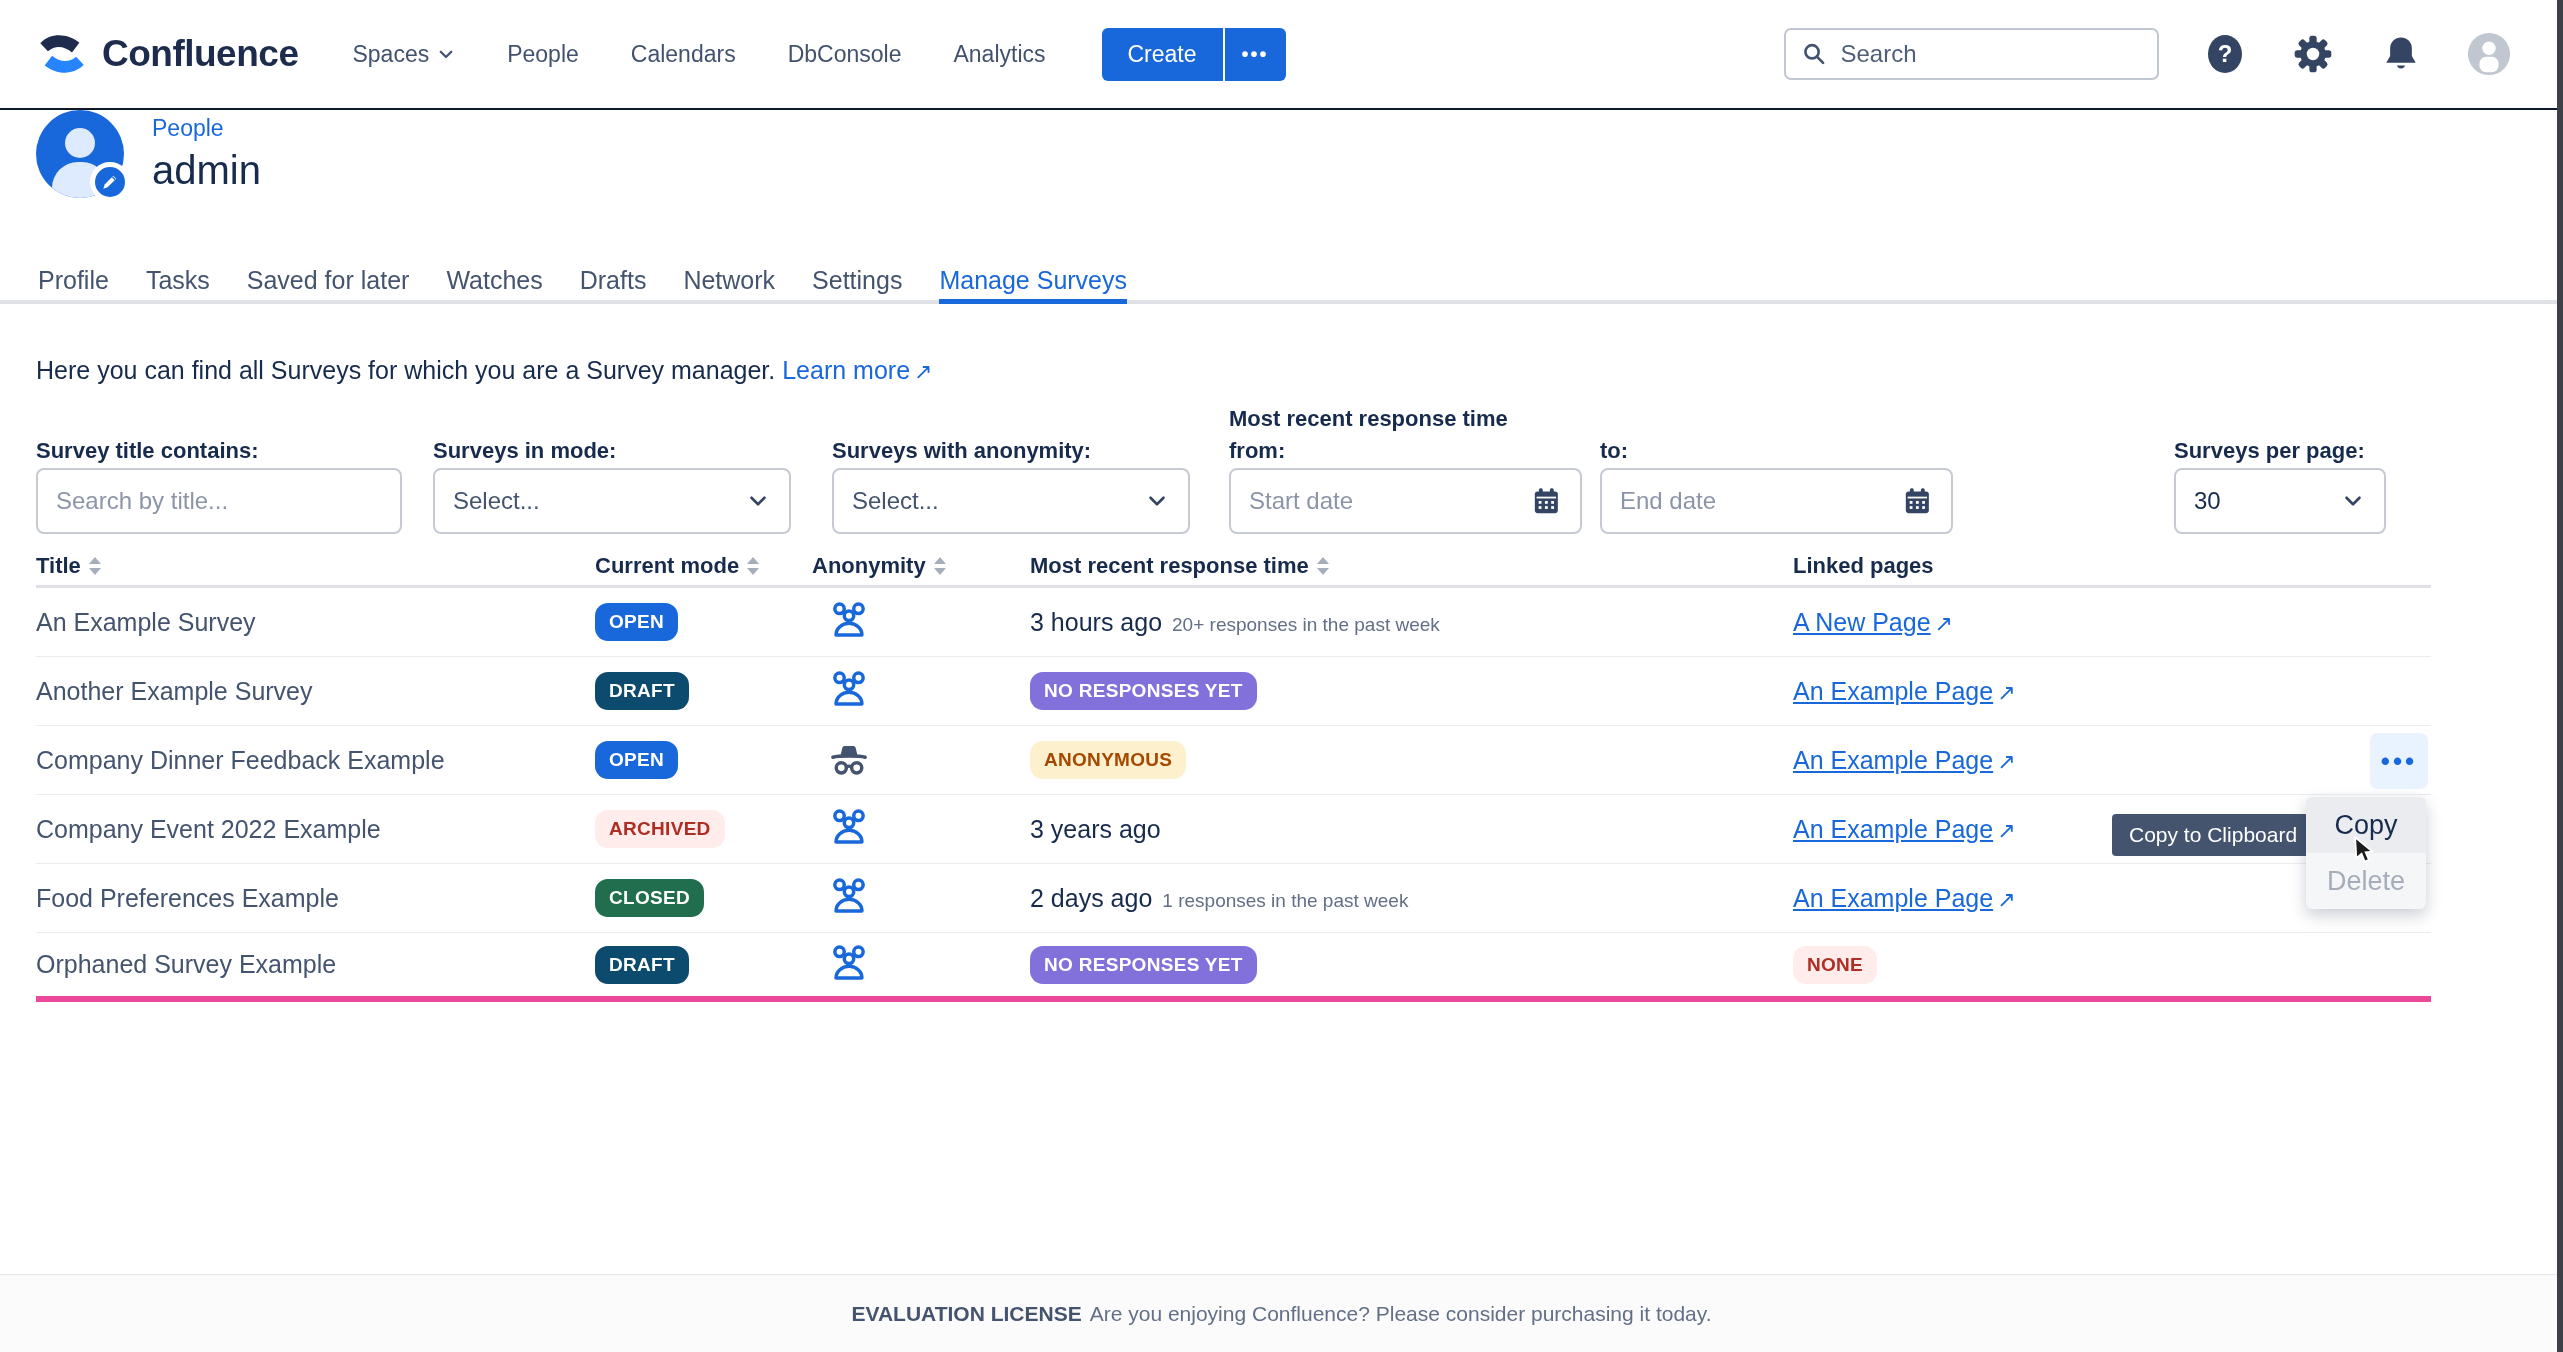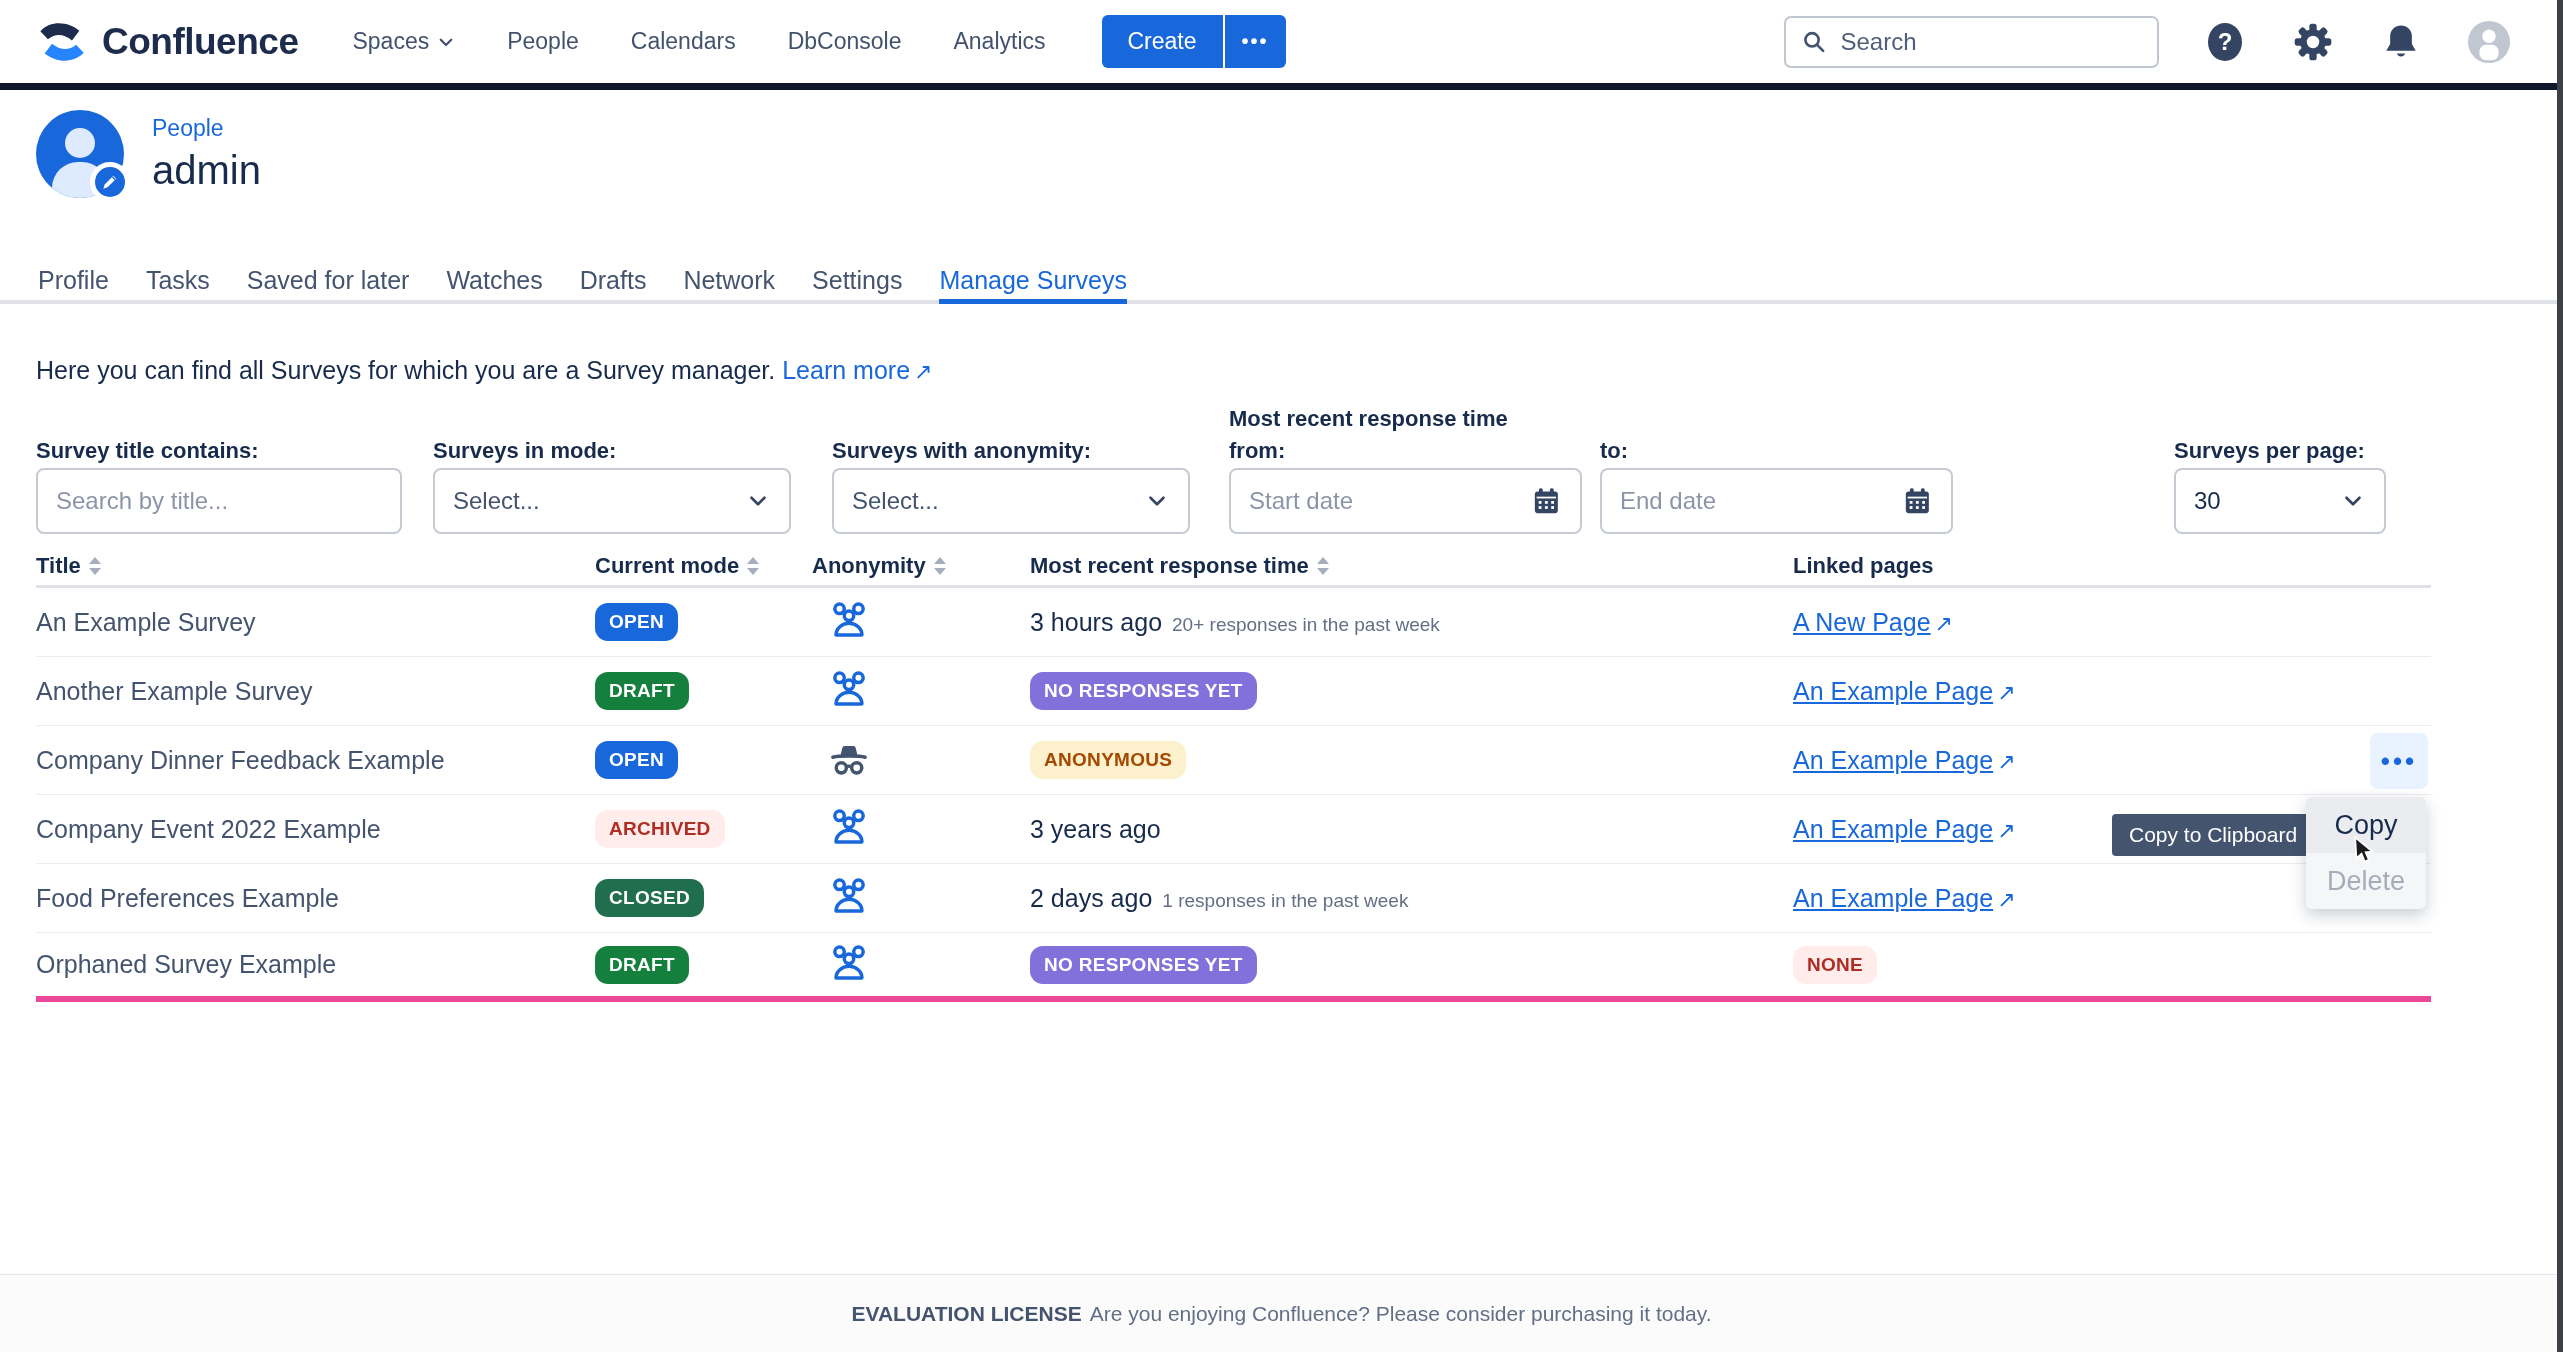--- a/index.html
+++ b/index.html
@@ -1,21 +1,21 @@
 <!DOCTYPE html>
 <html><head>
 <meta charset="utf-8">
 <style>
   *{box-sizing:border-box;margin:0;padding:0}
   html,body{width:2563px;height:1352px}
   body{position:relative;background:#fff;font-family:"Liberation Sans",sans-serif;color:#172B4D;overflow:hidden}
 
   
-  .topnav{position:absolute;top:0;left:0;width:2563px;height:90px;display:flex;align-items:center;
-          padding:0 52px 0 36px;border-bottom:7px solid #0f172a;background:#fff}
+  .topnav{position:absolute;top:0;left:0;width:2563px;height:110px;display:flex;align-items:center;
+          padding:0 52px 0 36px;border-bottom:2px solid #0f172a;background:#fff}
   .brand{display:flex;align-items:center;gap:14px;margin-right:54px}
   .brand-name{font-size:37px;font-weight:700;color:#1D2B4C;letter-spacing:-0.5px}
   .nav-links{display:flex;align-items:center;gap:52px}
   .nav-link{display:flex;align-items:center;gap:8px;font-size:23px;font-weight:500;color:#42526E;cursor:pointer;white-space:nowrap}
   .chev{width:18px;height:18px}
   .create-group{display:flex;margin-left:56px;border-radius:6px;overflow:hidden;background:#fff;gap:2px}
   .create-main{background:#1868DB;color:#fff;font-size:23px;font-weight:500;padding:13px 26px;border:none;cursor:pointer;font-family:inherit}
   .create-more{background:#1868DB;color:#fff;font-size:20px;font-weight:700;padding:13px 17px;border:none;cursor:pointer;letter-spacing:2px;font-family:inherit}
   .nav-spacer{flex:1}
   .searchbox{width:375px;height:52px;border:2px solid #C1C7D0;border-radius:7px;display:flex;align-items:center;gap:13px;padding:0 15px;background:#fff}
@@ -61,21 +61,21 @@
   .thead{display:grid;grid-template-columns:559px 217px 218px 763px 1fr;align-items:center;height:42px;border-bottom:3px solid #DFE1E6}
   .th{display:flex;align-items:center;font-size:22px;font-weight:700;color:#172B4D;cursor:pointer}
   .sort{display:inline-flex;flex-direction:column;gap:4px;margin-left:8px}
   .sort .up{width:0;height:0;border-left:6px solid transparent;border-right:6px solid transparent;border-bottom:7px solid #A6AEBB}
   .sort .dn{width:0;height:0;border-left:6px solid transparent;border-right:6px solid transparent;border-top:7px solid #A6AEBB}
   .trow{display:grid;grid-template-columns:559px 217px 218px 763px 1fr;align-items:center;height:69px;border-bottom:1px solid #EBECF0}
   .trow:last-child{border-bottom:6px solid #ec4899}
   .cell-title{font-size:25px;color:#44546F}
   .pill{display:inline-block;font-size:19px;font-weight:700;padding:8px 14px;border-radius:13px;letter-spacing:.3px;white-space:nowrap}
   .pill.open{background:#1868DB;color:#fff}
-  .pill.draft{background:#15803d;color:#fff}
+  .pill.draft{background:#0c4a6e;color:#fff}
   .pill.archived{background:#FFECEB;color:#AE2E24}
   .pill.closed{background:#216E4E;color:#fff}
   .pill.noresp{background:#8270DB;color:#fff}
   .pill.anon{background:#FCF0CD;color:#A54800}
   .pill.nonebadge{background:#FFECEB;color:#AE2E24}
   .anon-icon{margin-left:16px;width:42px;height:42px}
   .recent-main{font-size:25px;color:#172B4D}
   .recent-note{font-size:19px;color:#626F86;margin-left:10px}
   .pagelink{font-size:25px;color:#1868DB;text-decoration:underline;cursor:pointer}
 

